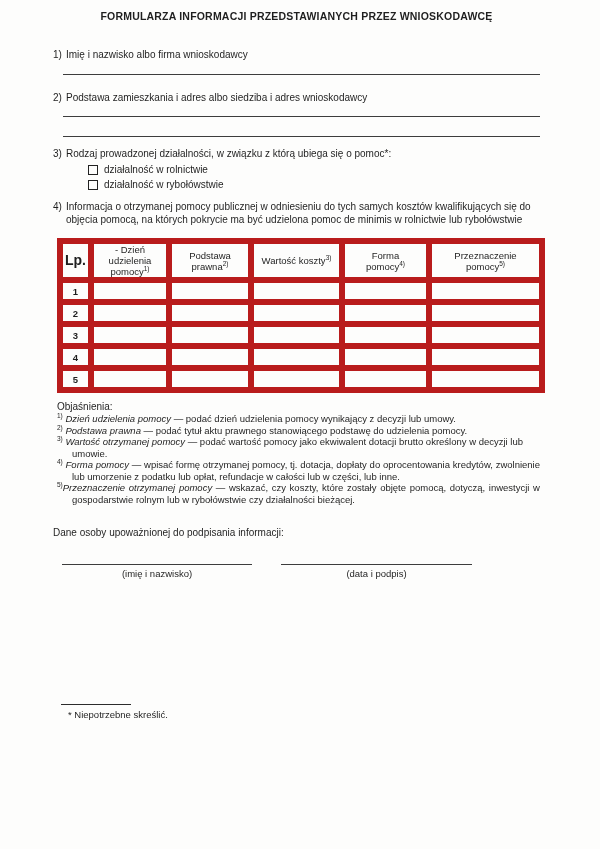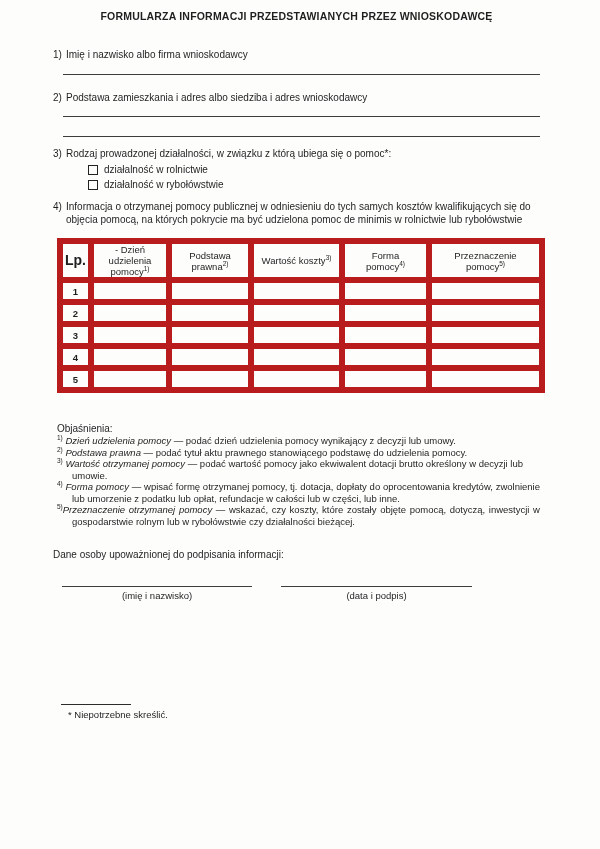--- a/index.html
+++ b/index.html
@@ -76,21 +76,21 @@
   td.lp {
     text-align: center;
     font-weight: bold;
     font-size: 9.5px;
   }
   sup.ref {
     font-size: 6.5px;
     vertical-align: super;
     line-height: 0;
   }
-  .notes { margin-top: 29px; font-size: 9.5px; line-height: 11.5px; margin-left: 4px; }
+  .notes { margin-top: 7px; font-size: 9.5px; line-height: 11.5px; margin-left: 4px; }
   .notes-heading { font-size: 10px; line-height: 13px; }
   .note-item { padding-left: 15px; text-indent: -15px; }
   .note-item .term { font-style: italic; }
   .note-item.justify { text-align: justify; }
   .signing-label { margin-top: 22px; line-height: 12px; }
   .sig-row { display: flex; margin-top: 25px; margin-left: 9px; }
   .sig-col-left { width: 190px; }
   .sig-gap { width: 29px; }
   .sig-col-right { width: 191px; }
   .sig-line { height: 0; border-bottom: 1px solid #3d3d3d; }

